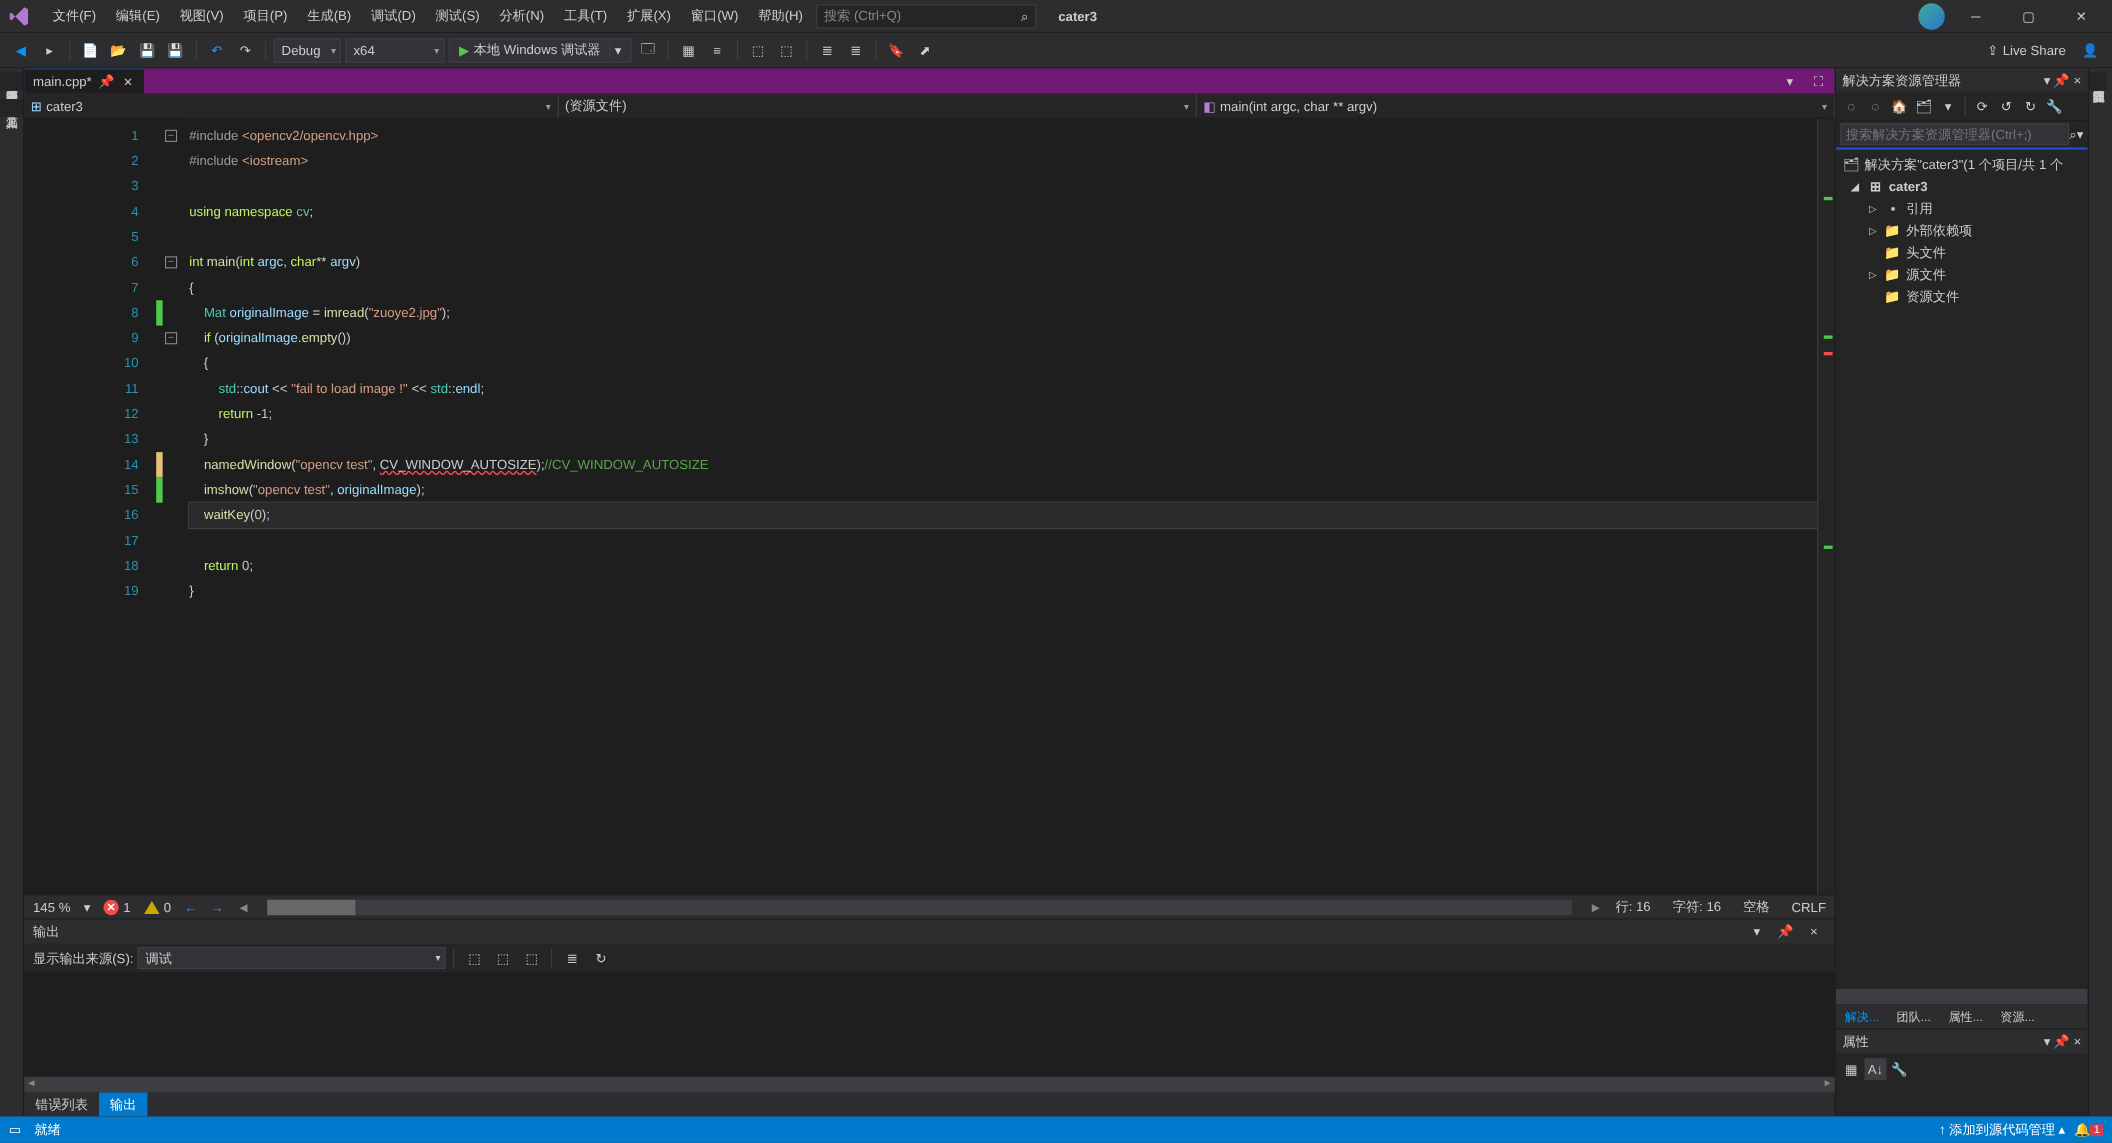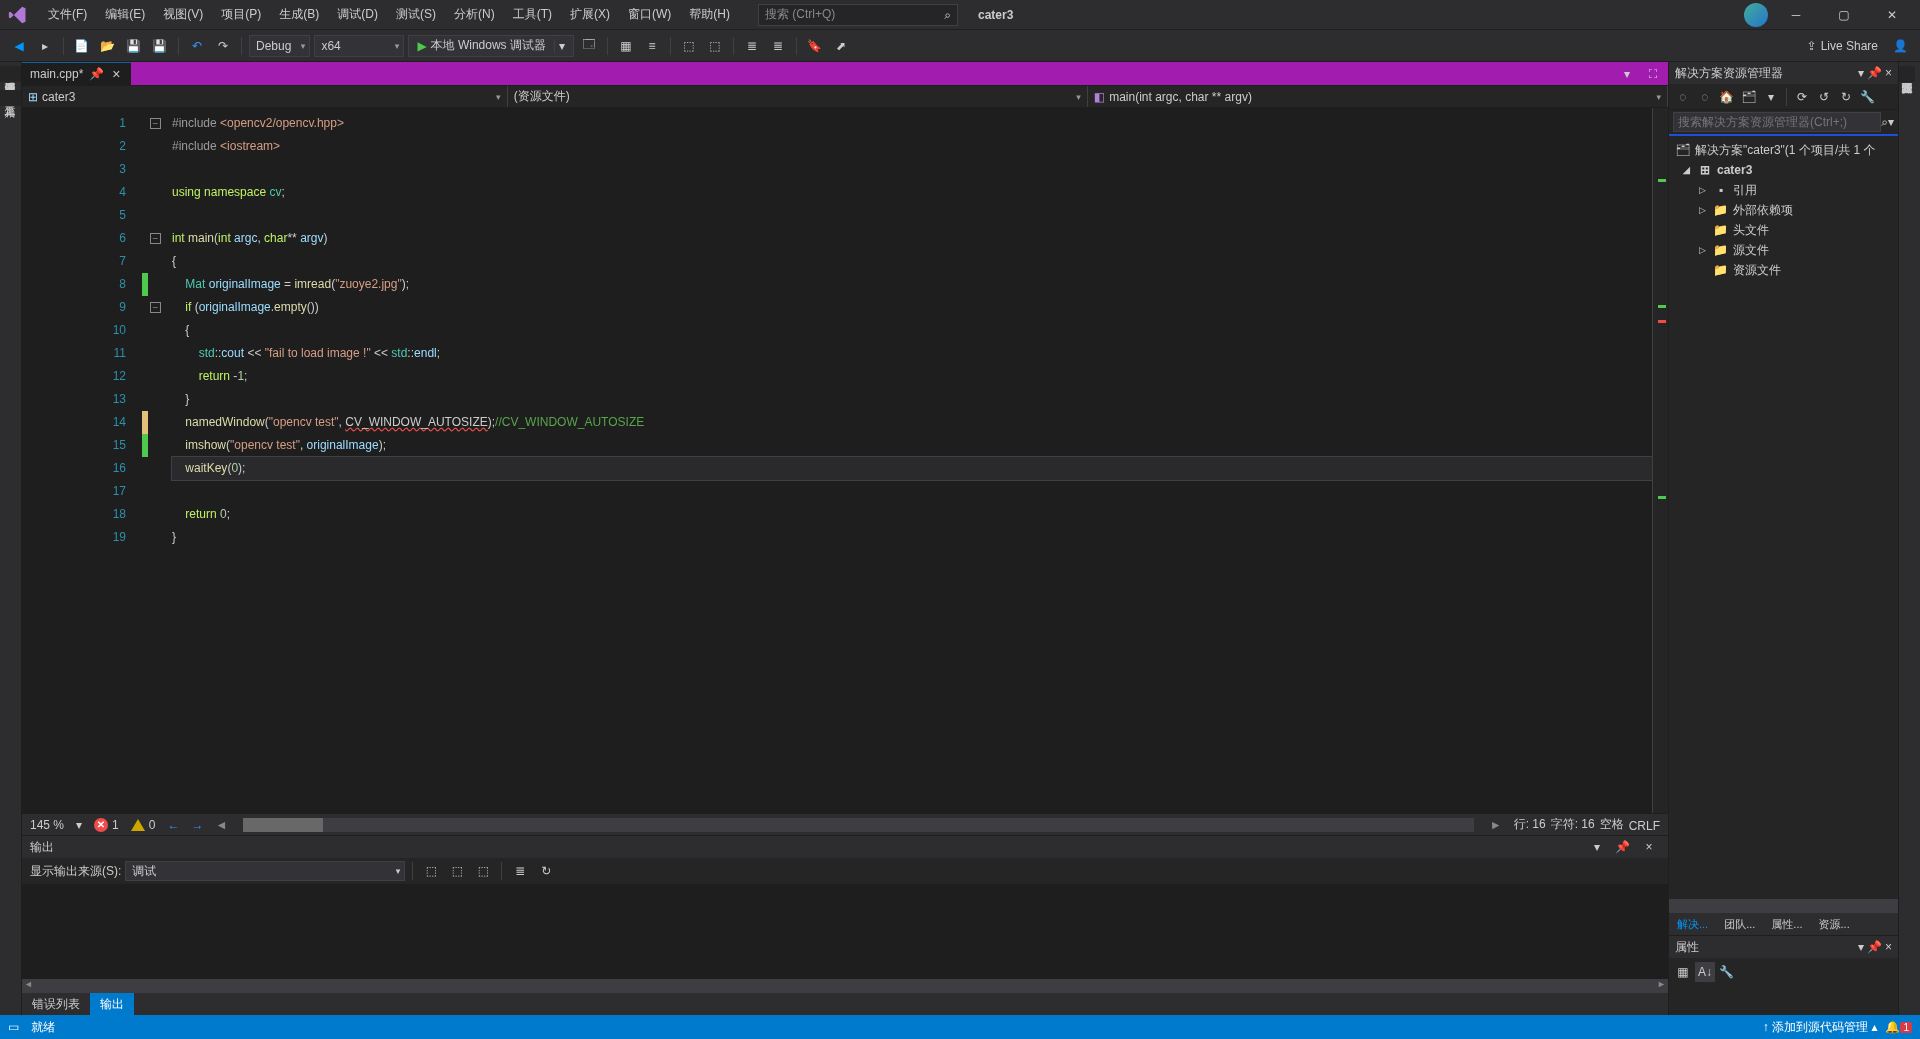--- a/index.html
+++ b/index.html
@@ -2,41 +2,41 @@
 <html><head>
 <meta charset="utf-8">
 <style>
 *{margin:0;padding:0;box-sizing:border-box;font-family:"Microsoft YaHei","Segoe UI",sans-serif;font-size:12px}
 body{background:#2d2d30;color:#ccc;width:1920px;height:1039px;overflow:hidden;display:flex;flex-direction:column}
 .title-bar{height:30px;background:#2d2d30;display:flex;align-items:center;padding:0 8px;border-bottom:1px solid #1e1e1e}
 .vs-logo{width:20px;height:20px;margin-right:12px;display:flex;align-items:center;justify-content:center}
 .vs-logo svg{width:20px;height:20px}
 .menu-bar{display:flex;gap:2px}
 .menu-item{padding:4px 8px;cursor:pointer}
-.search-box{margin-left:20px;background:#252526;border:1px solid #3f3f46;width:200px;height:22px;display:flex;align-items:center;padding:0 6px;color:#888}
+.search-box{margin-left:4px;background:#252526;border:1px solid #3f3f46;width:200px;height:22px;display:flex;align-items:center;padding:0 6px;color:#888}
 .search-icon{margin-left:auto;color:#ccc}
 .title-spacer{flex:1}
 .project-name-title{margin-left:20px;font-weight:600}
 .title-controls{display:flex;align-items:center;gap:8px}
 .avatar{width:24px;height:24px;border-radius:50%;background:linear-gradient(135deg,#4a9,#27c)}
 .win-btn{width:40px;height:28px;display:flex;align-items:center;justify-content:center;cursor:pointer}
 .toolbar{height:32px;background:#2d2d30;display:flex;align-items:center;padding:0 8px;gap:4px;border-bottom:1px solid #1e1e1e}
 .tb-btn{width:22px;height:22px;display:flex;align-items:center;justify-content:center;cursor:pointer}
 .tb-sep{width:1px;height:18px;background:#3f3f46;margin:0 3px}
 .tb-dropdown{background:#333337;border:1px solid #3f3f46;height:22px;padding:0 18px 0 6px;display:flex;align-items:center;position:relative;cursor:pointer;min-width:60px}
 .tb-dropdown::after{content:"▾";position:absolute;right:4px;font-size:9px;color:#999}
 .debug-btn{background:#333337;border:1px solid #3f3f46;height:22px;padding:0 8px;display:flex;align-items:center;gap:4px;cursor:pointer}
 .play-icon{color:#4ec94e}
 .debug-btn-split{border-left:1px solid #3f3f46;padding-left:4px;margin-left:4px}
 .liveshare{margin-left:auto;display:flex;align-items:center;gap:4px;padding:0 8px}
 .main-area{flex:1;display:flex;overflow:hidden}
 .left-rail{width:22px;background:#2d2d30;border-right:1px solid #1e1e1e;writing-mode:vertical-lr;display:flex;padding-top:4px;gap:8px}
 .rail-tab{padding:8px 2px;background:#252526;cursor:pointer;font-size:11px}
 .editor-zone{flex:1;display:flex;flex-direction:column;overflow:hidden}
-.file-tabs{height:24px;background:#a21caf;display:flex;border-bottom:1px solid #1e1e1e}
+.file-tabs{height:24px;background:#701a75;display:flex;border-bottom:1px solid #1e1e1e}
 .file-tab{background:#1e1e1e;padding:0 8px;display:flex;align-items:center;gap:6px;border-top:1px solid #0e639c;cursor:pointer}
 .file-tab .pin{color:#888}
 .file-tab .close{color:#ccc;font-size:14px;padding:0 2px}
 .file-tab-tools{margin-left:auto;display:flex;align-items:center;padding:0 4px;gap:4px}
 .nav-bar{height:22px;background:#252526;display:flex;border-bottom:1px solid #1e1e1e}
 .nav-dd{flex:1;padding:0 6px;display:flex;align-items:center;border-right:1px solid #3f3f46;position:relative}
 .nav-dd::after{content:"▾";position:absolute;right:6px;font-size:9px;color:#999}
 .nav-dd.wide{flex:1.2}
 .nav-cube{color:#9cdcfe;margin-right:4px}
 .editor-body{flex:1;display:flex;background:#1e1e1e;overflow:hidden;position:relative}
@@ -60,21 +60,21 @@
 .num{color:#b5cea8}
 .cmt{color:#57a64a}
 .var{color:#9cdcfe}
 .underline-red{text-decoration:underline wavy #f14c4c}
 .right-ruler{width:16px;background:#252526;border-left:1px solid #3f3f46;position:relative}
 .ruler-mark{position:absolute;right:2px;width:8px;height:3px}
 .ruler-mark.green{background:#4ec94e}
 .ruler-mark.red{background:#f14c4c}
 .split-icon{position:absolute;top:0;right:0;width:16px;height:16px;color:#ccc;display:flex;align-items:center;justify-content:center}
 .editor-status{height:22px;background:#2d2d30;display:flex;align-items:center;padding:0 8px;gap:12px;border-top:1px solid #1e1e1e}
-.editor-status .right{margin-left:auto;display:flex;gap:5px;align-items:flex-end}
+.editor-status .right{margin-left:auto;display:flex;gap:20px;align-items:center}
 .err-icon{width:14px;height:14px;border-radius:50%;background:#f14c4c;color:#fff;display:inline-flex;align-items:center;justify-content:center;font-size:10px;font-weight:bold}
 .warn-icon{width:0;height:0;border-left:7px solid transparent;border-right:7px solid transparent;border-bottom:12px solid #cca700;display:inline-block;position:relative}
 .hscroll{flex:1;height:14px;background:#3e3e42;margin:0 4px;position:relative}
 .hscroll-thumb{position:absolute;left:0;top:0;height:100%;width:80px;background:#686868}
 .hscroll-arrow{color:#888}
 .output-zone{height:180px;background:#252526;display:flex;flex-direction:column;border-top:1px solid #1e1e1e}
 .output-header{height:22px;display:flex;align-items:center;padding:0 8px;background:#2d2d30}
 .output-header-tools{margin-left:auto;display:flex;gap:4px}
 .output-toolbar{height:26px;display:flex;align-items:center;padding:0 8px;gap:4px;background:#252526}
 .output-dd{background:#333337;border:1px solid #3f3f46;height:20px;padding:0 18px 0 6px;position:relative;display:flex;align-items:center;min-width:280px}

